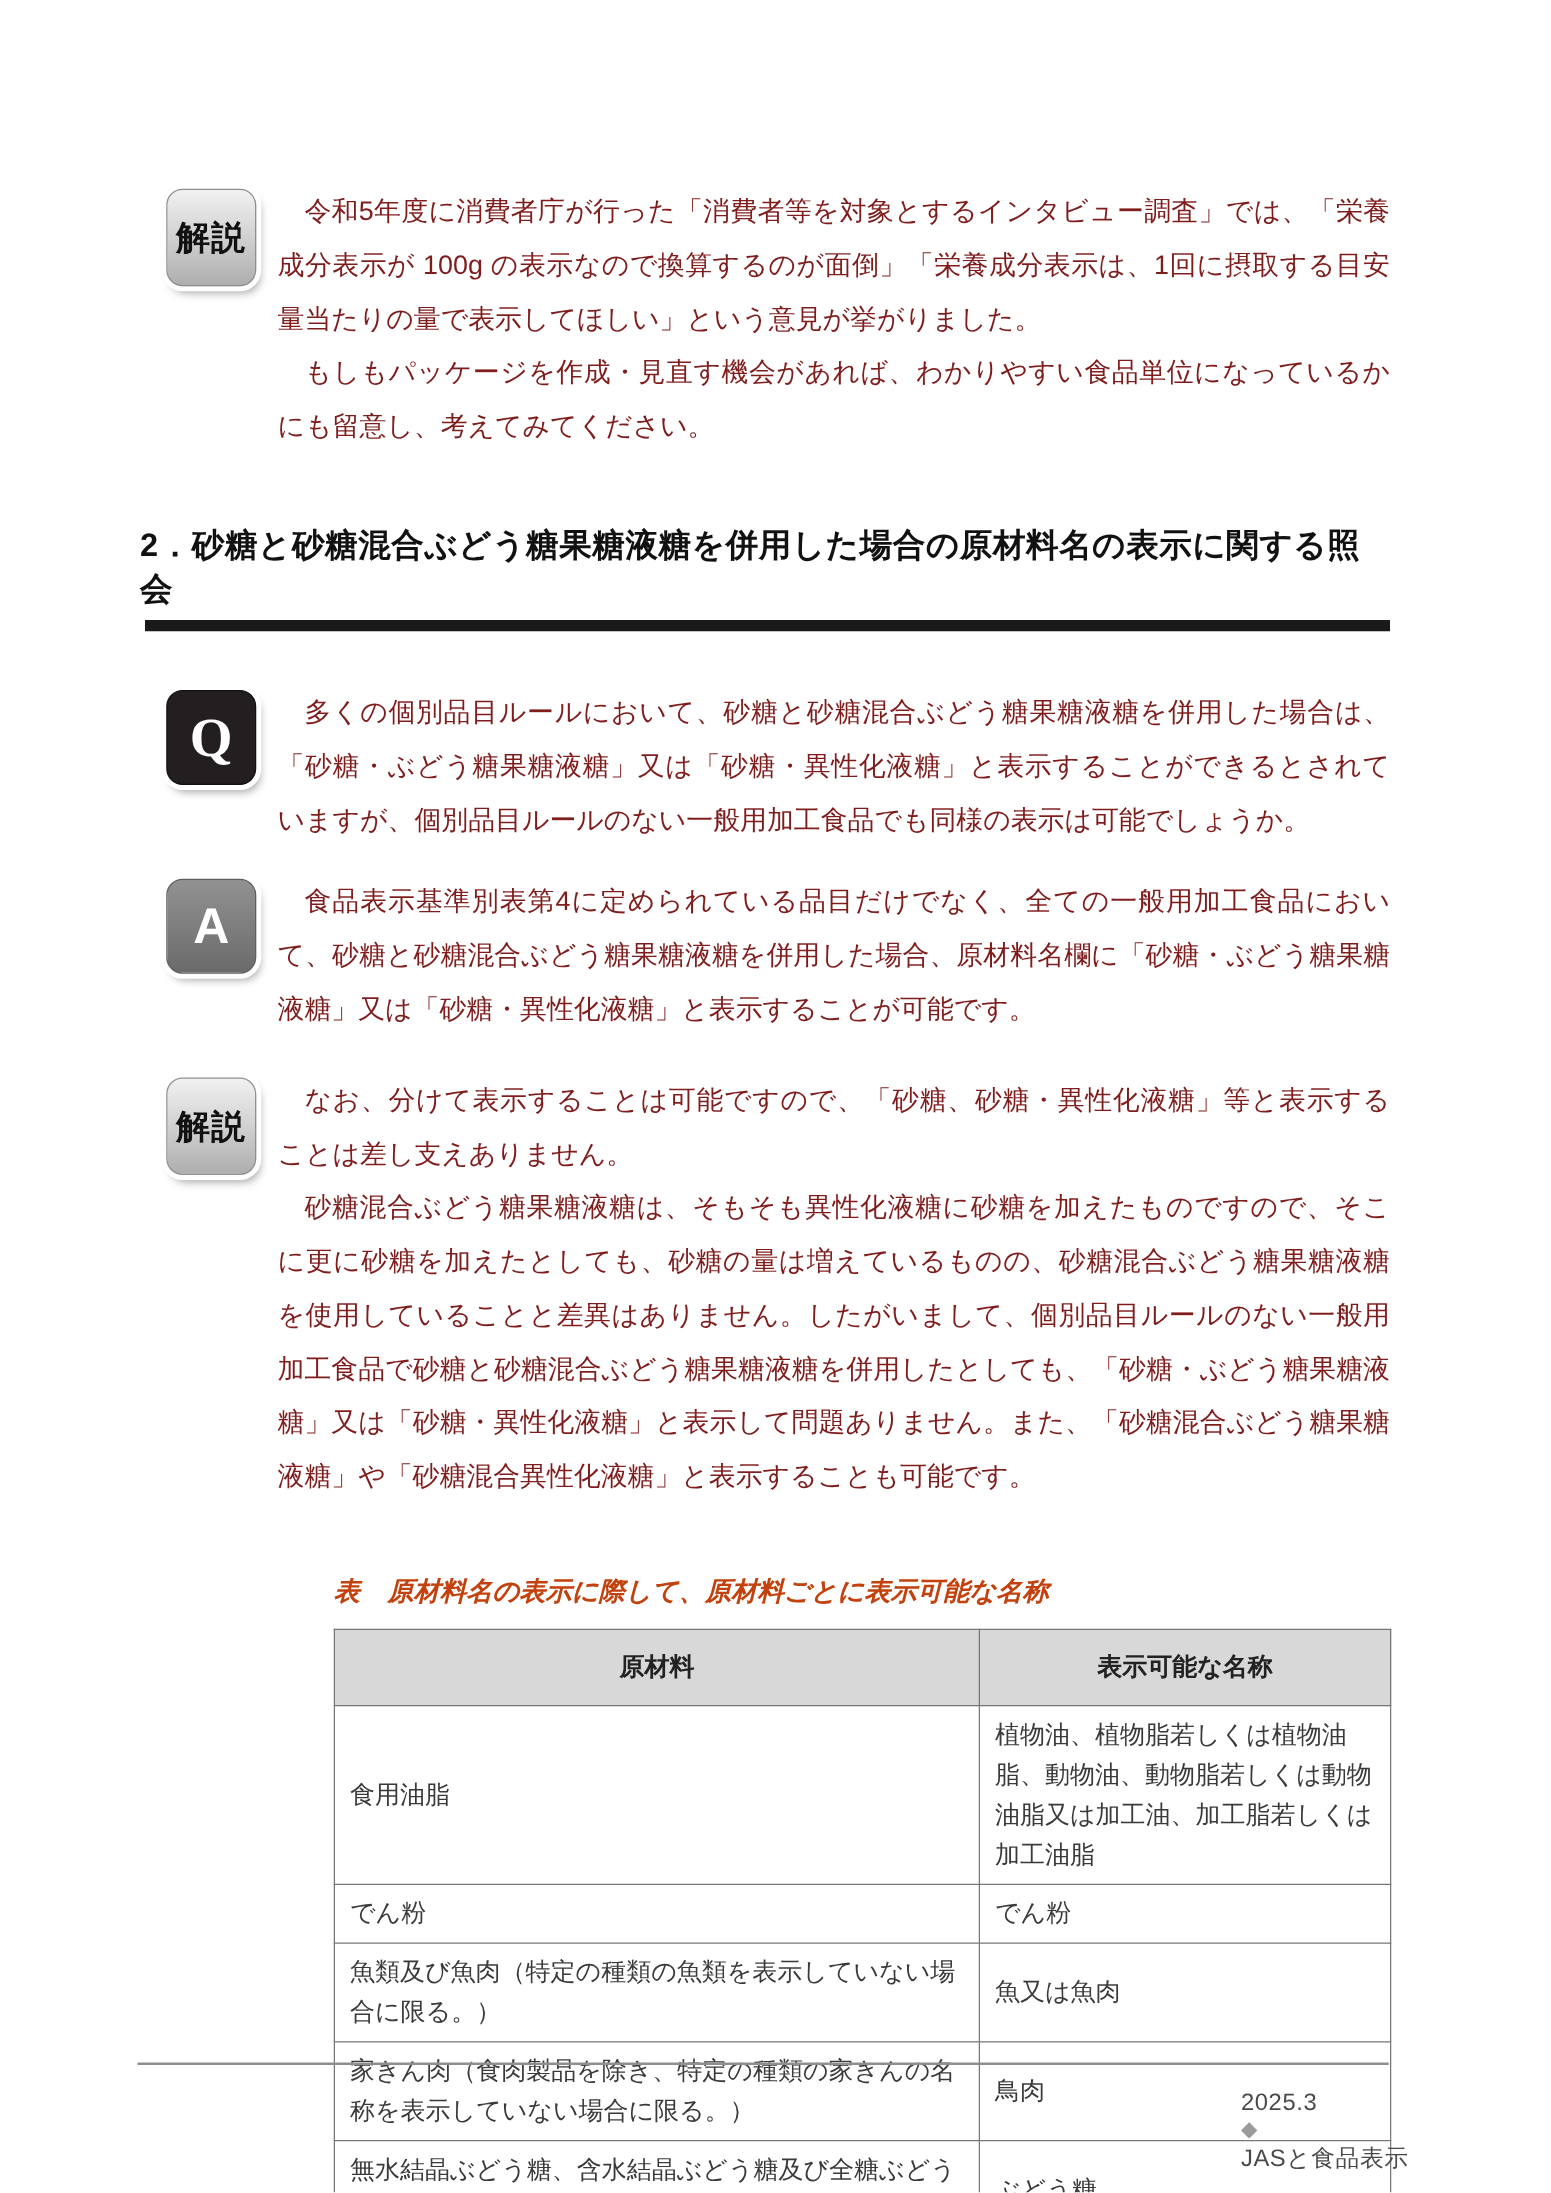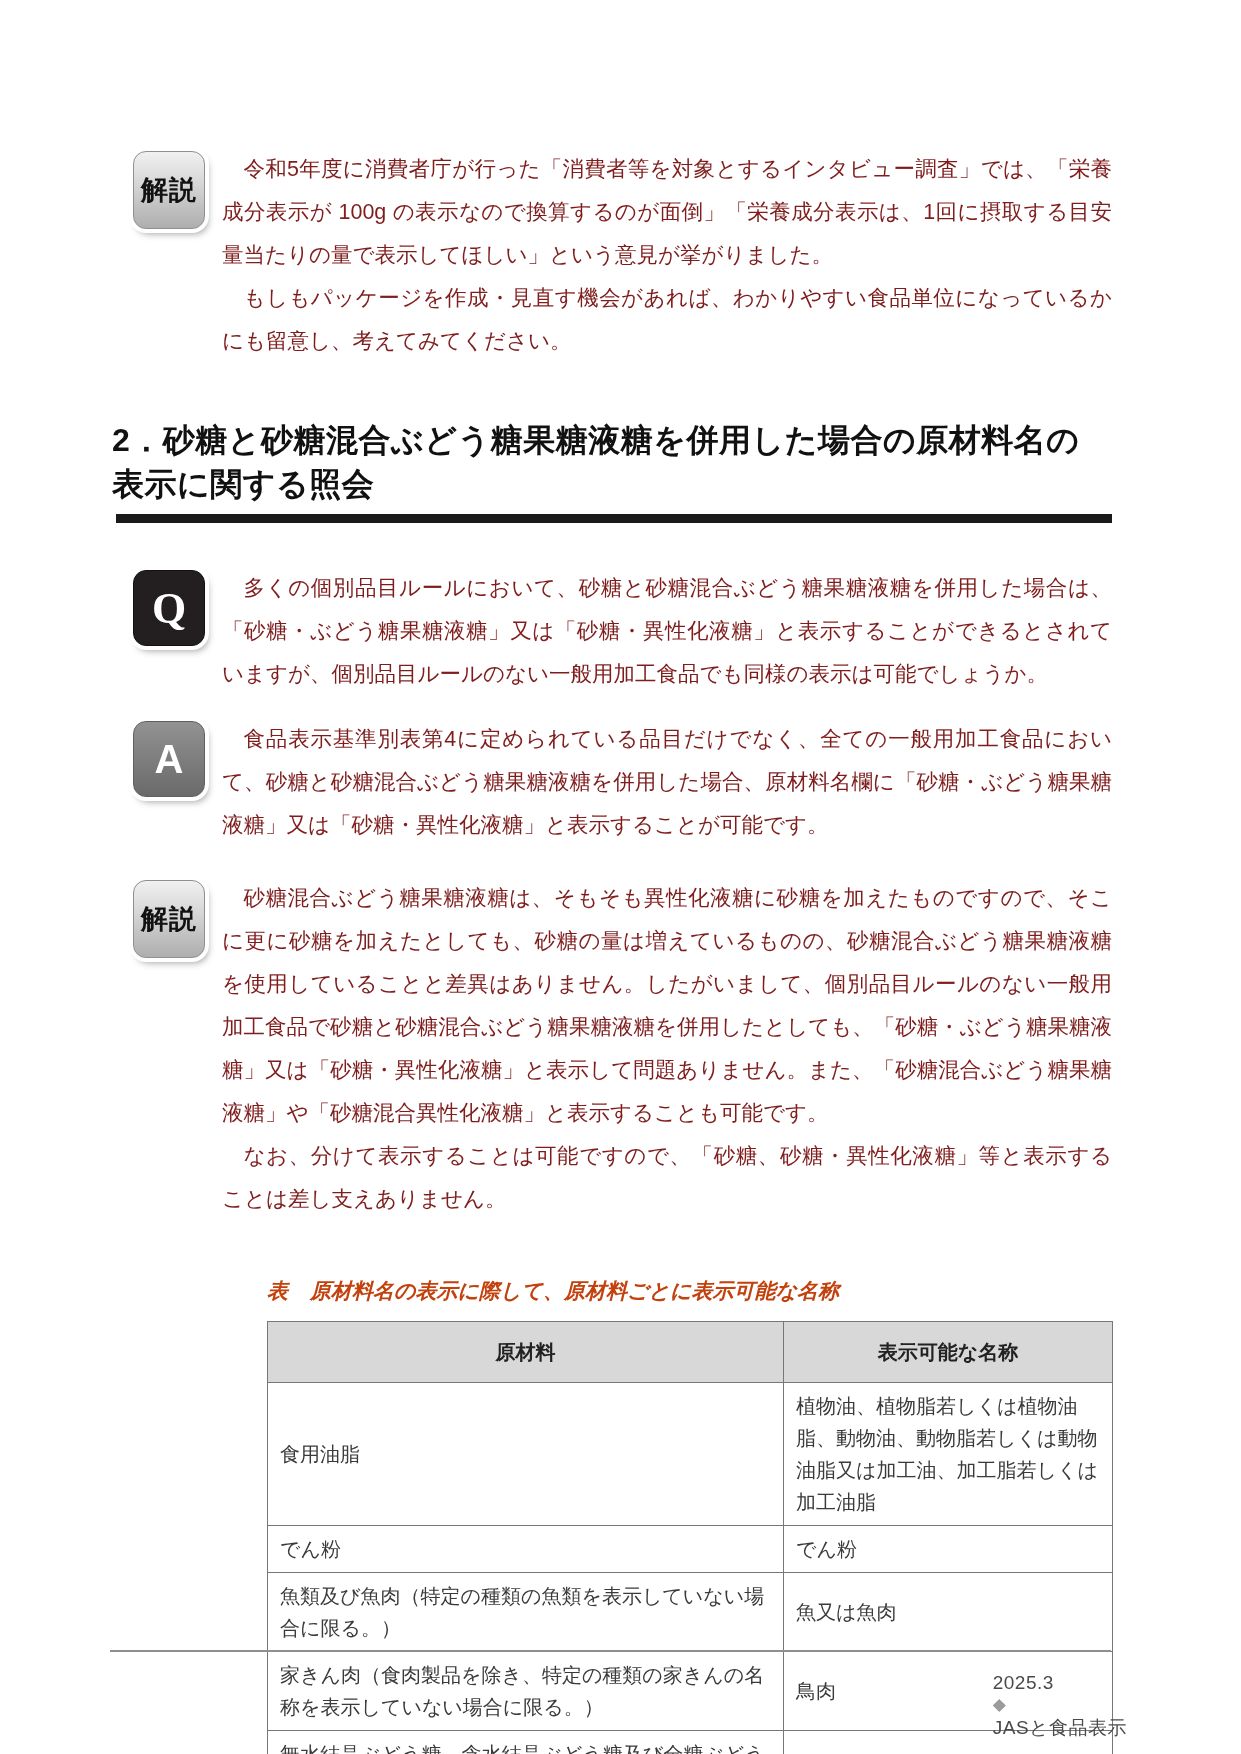--- a/index.html
+++ b/index.html
@@ -61,21 +61,21 @@
     font-weight: bold;
     font-size: 40px;
     height: 76px;
   }
 
   
   .section-heading-wrap {
     margin: 56px 129px 0 110px;
   }
   .section-heading {
-    font-size: 32px;
+    font-size: 26px;
     font-weight: bold;
     color: #111111;
     letter-spacing: 0.5px;
     padding-left: 2px;
   }
   .section-heading-bar {
     margin-top: 7px;
     margin-left: 6px;
     height: 9px;
     background: #1a1a1a;
@@ -186,22 +186,22 @@
   <div class="qa-row block-a">
     <div class="badge badge-a">A</div>
     <div class="qa-text">
       <p>食品表示基準別表第4に定められている品目だけでなく、全ての一般用加工食品において、砂糖と砂糖混合ぶどう糖果糖液糖を併用した場合、原材料名欄に「砂糖・ぶどう糖果糖液糖」又は「砂糖・異性化液糖」と表示することが可能です。</p>
     </div>
   </div>
 
   <div class="qa-row block-kaisetsu-2">
     <div class="badge badge-kaisetsu">解説</div>
     <div class="qa-text">
+      <p>なお、分けて表示することは可能ですので、「砂糖、砂糖・異性化液糖」等と表示することは差し支えありません。</p>
       <p>砂糖混合ぶどう糖果糖液糖は、そもそも異性化液糖に砂糖を加えたものですので、そこに更に砂糖を加えたとしても、砂糖の量は増えているものの、砂糖混合ぶどう糖果糖液糖を使用していることと差異はありません。したがいまして、個別品目ルールのない一般用加工食品で砂糖と砂糖混合ぶどう糖果糖液糖を併用したとしても、「砂糖・ぶどう糖果糖液糖」又は「砂糖・異性化液糖」と表示して問題ありません。また、「砂糖混合ぶどう糖果糖液糖」や「砂糖混合異性化液糖」と表示することも可能です。</p>
-      <p>なお、分けて表示することは可能ですので、「砂糖、砂糖・異性化液糖」等と表示することは差し支えありません。</p>
     </div>
   </div>
 
   <div class="table-section">
     <div class="table-title">
       <span class="tbl-word">表</span><span>原材料名の表示に際して、原材料ごとに表示可能な名称</span>
     </div>
     <table class="ingredient-table">
       <colgroup>
           <col class="c1">

